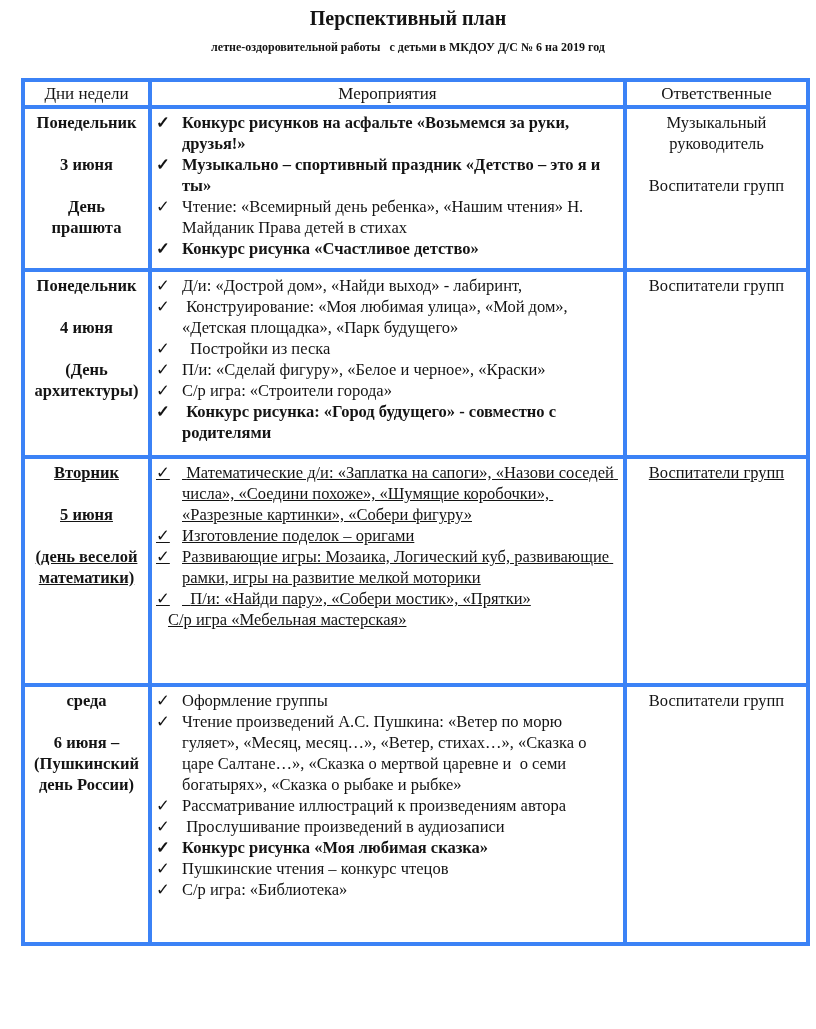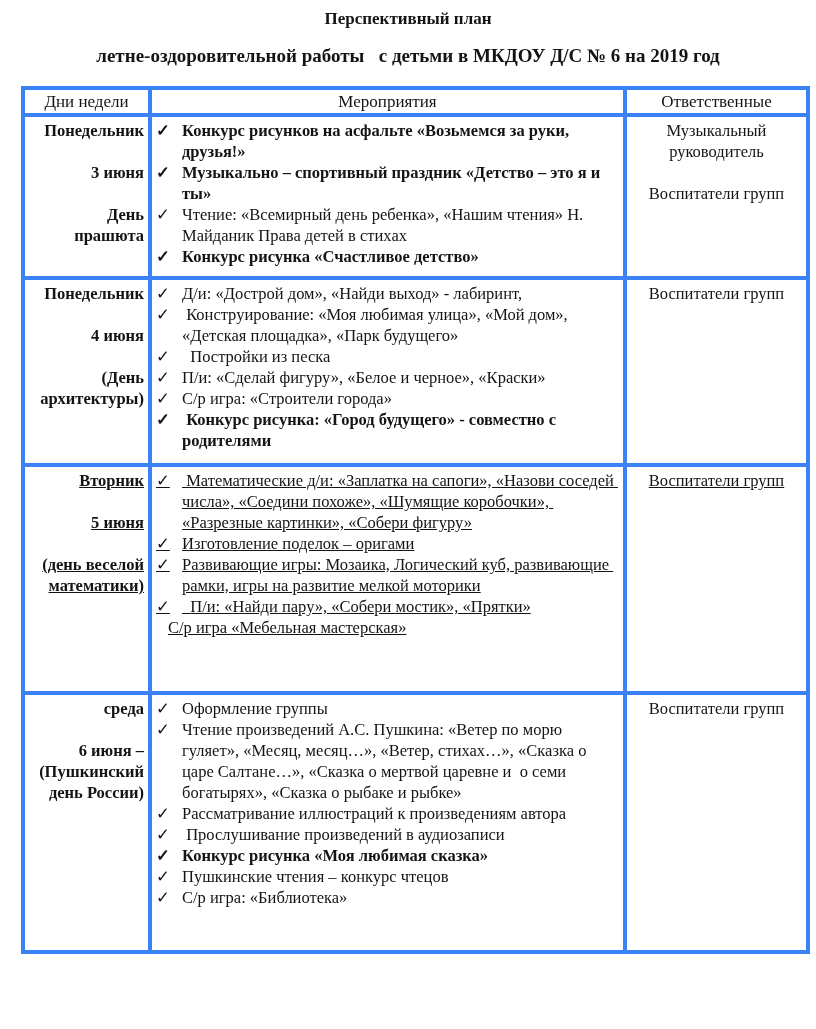--- a/index.html
+++ b/index.html
@@ -9,27 +9,27 @@
     background: #ffffff;
     color: #141414;
     font-family: "Liberation Serif", "DejaVu Serif", serif;
   }
   .page { width: 816px; height: 1029px; overflow: hidden; }
 
   .titles { text-align: center; }
   .doc-title {
     padding-top: 8px;
     font-weight: bold;
-    font-size: 17px;
+    font-size: 20px;
     line-height: 21px;
   }
   .doc-subtitle {
-    margin-top: 16px;
-    font-weight: bold;
-    font-size: 19px;
+    margin-top: 8px;
+    font-weight: bold;
+    font-size: 12px;
     line-height: 21px;
     white-space: pre-wrap;
   }
   .week-title {
     margin-top: 20px;
     font-weight: bold;
     font-size: 19.5px;
     line-height: 24px;
   }
 
@@ -52,21 +52,21 @@
     height: 26px;
     padding: 1px 2px;
     text-align: center;
   }
 
   td.day-cell {
     text-align: center;
     font-weight: bold;
     padding-top: 4px;
   }
-  .day-para { white-space: pre-line; text-align: right; }
+  .day-para { white-space: pre-line; }
   .day-para + .day-para { margin-top: 21px; }
 
   td.act-cell { padding: 4px 5px 3px 6px; }
   .act-item { display: flex; align-items: flex-start; }
   .act-item.bold { font-weight: bold; }
   .check { flex: 0 0 26px; text-align: left; }
   .check.empty { flex-basis: 12px; }
   .act-text { flex: 1 1 auto; white-space: pre-wrap; }
 
   td.resp-cell { text-align: center; padding-top: 4px; }

